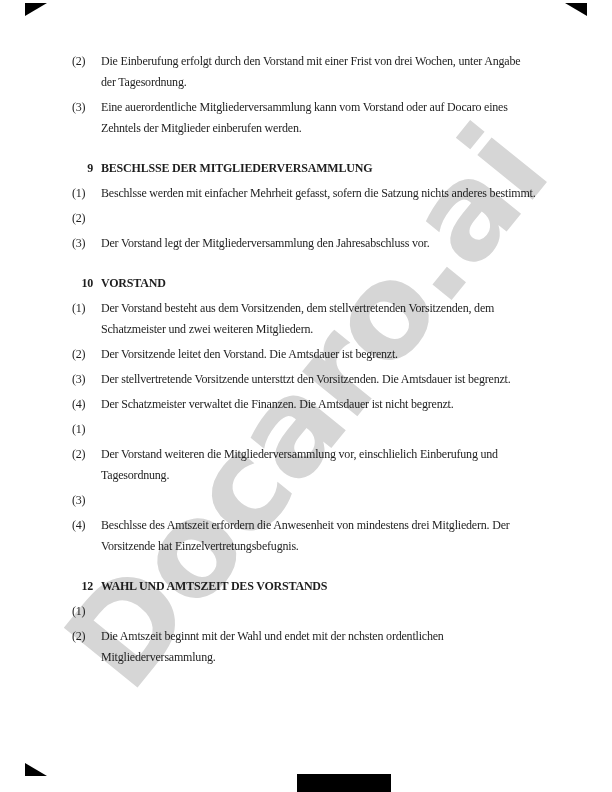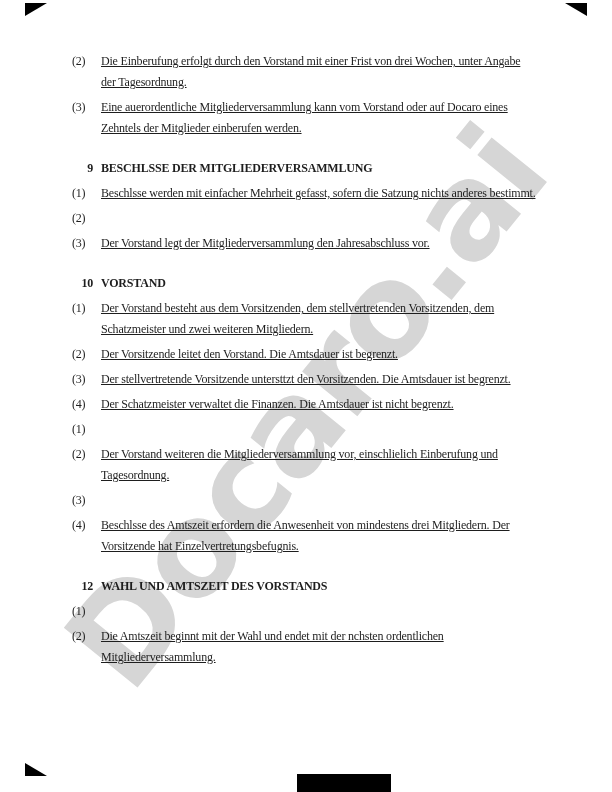--- a/index.html
+++ b/index.html
@@ -33,21 +33,21 @@
     position: absolute;
     left: 72px; top: 51px; right: 72px;
     z-index: 1;
     font-size: 12px;
     line-height: 21px;
     letter-spacing: -0.2px;
     color: #1e1e1e;
   }
   .item { display: flex; margin: 0 0 4px 0; }
   .marker { flex: none; width: 29px; }
-  .item-text { white-space: pre; text-decoration: underline; }
+  .item-text { white-space: pre; }
   .heading {
     display: flex;
     font-weight: 700;
     margin: 19px 0 4px 0;
   }
   .h-num { flex: none; width: 21px; text-align: right; margin-right: 8px; }
   .h-title { white-space: pre; }
   .corner {
     position: absolute;
     width: 22px; height: 13px;

